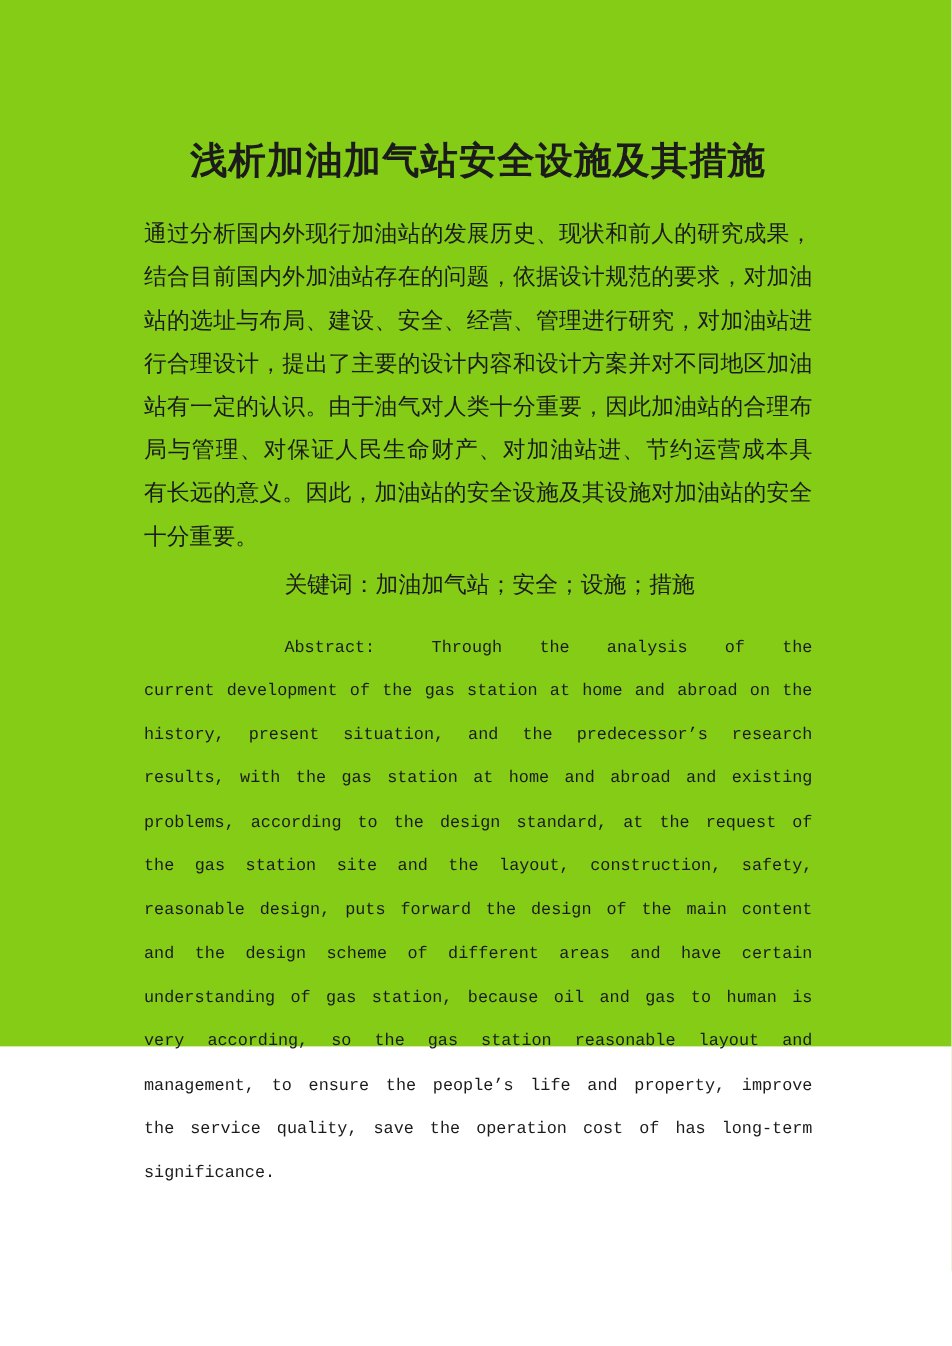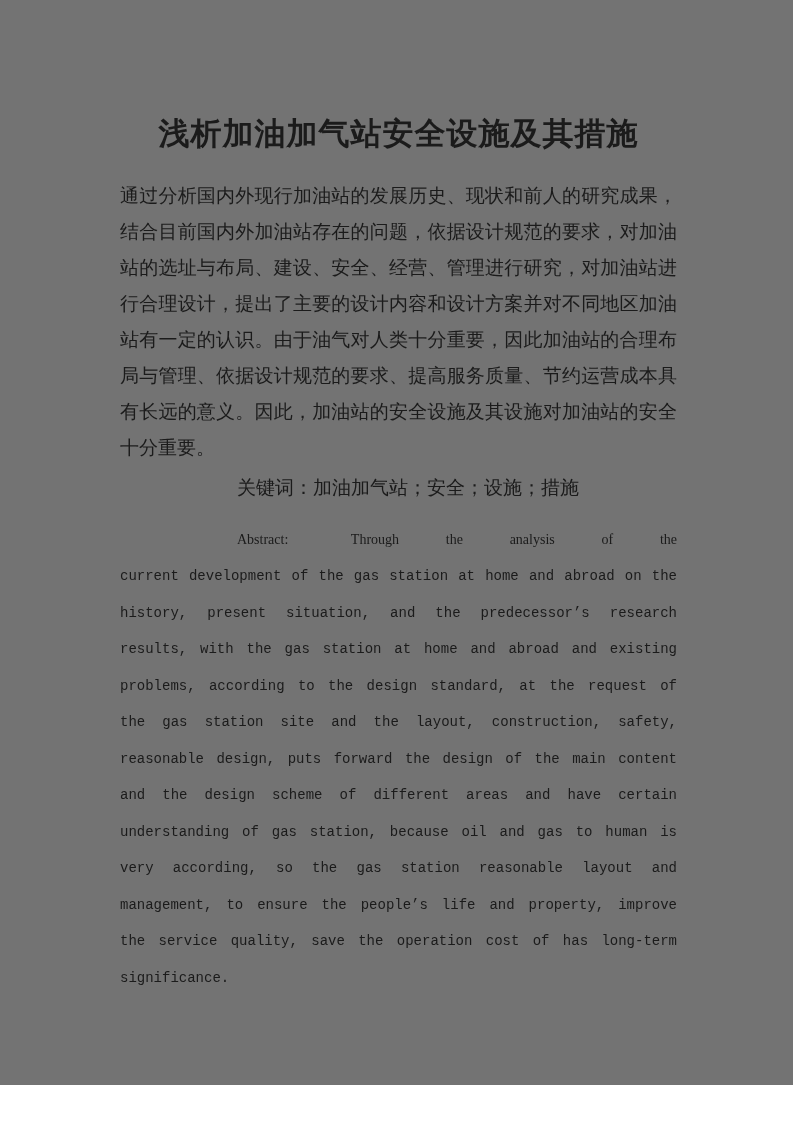--- a/index.html
+++ b/index.html
@@ -9,23 +9,23 @@
   }
   body {
     width: 793px;
     height: 1122px;
     overflow: hidden;
     color: #1b1b1b;
   }
   .page {
     box-sizing: border-box;
     width: 793px;
-    height: 1085px;
+    height: 872px;
     padding: 90px 116px 0 120px; 
-    background: #737373;
+    background: #84cc16;
   }
   
   .doc-title {
     font-family: "Liberation Serif", "DejaVu Serif", serif;
     font-weight: 700;
     font-size: 31px;
     line-height: 46px;
     text-align: center;
     letter-spacing: 1px;
     white-space: nowrap;
@@ -56,38 +56,37 @@
     font-family: "Liberation Mono", "DejaVu Sans Mono", monospace;
     font-size: 14px;
     line-height: 36.5px;
   }
   .abstract-para { margin-top: 16px; }
   .abs-first {
     padding-left: 117px;
     text-align: justify;
     text-align-last: justify;
     white-space: nowrap;
-    font-family: Liberation Serif, serif;
   }
   .abs-label { margin-right: 16px; }
 </style>
 </head>
 <body>
 
 <div class="page">
 
   <h1 class="doc-title">浅析加油加气站安全设施及其措施</h1>
 
   <div class="cn intro-para">
     <div class="line">通过分析国内外现行加油站的发展历史、现状和前人的研究成果，</div>
     <div class="line">结合目前国内外加油站存在的问题，依据设计规范的要求，对加油</div>
     <div class="line">站的选址与布局、建设、安全、经营、管理进行研究，对加油站进</div>
     <div class="line">行合理设计，提出了主要的设计内容和设计方案并对不同地区加油</div>
     <div class="line">站有一定的认识。由于油气对人类十分重要，因此加油站的合理布</div>
-    <div class="line">局与管理、依据设计规范的要求、提高服务质量、节约运营成本具</div>
+    <div class="line">局与管理、对保证人民生命财产、对加油站进、节约运营成本具</div>
     <div class="line">有长远的意义。因此，加油站的安全设施及其设施对加油站的安全</div>
     <div class="line last">十分重要。</div>
   </div>
 
   <div class="cn keywords">关键词：加油加气站；安全；设施；措施</div>
 
   <div class="en abstract-para">
     <div class="abs-first"><span class="abs-label">Abstract:</span> <span>Through the analysis of the</span></div>
     <div class="line">current development of the gas station at home and abroad on the</div>
     <div class="line">history, present situation, and the predecessor’s research</div>

